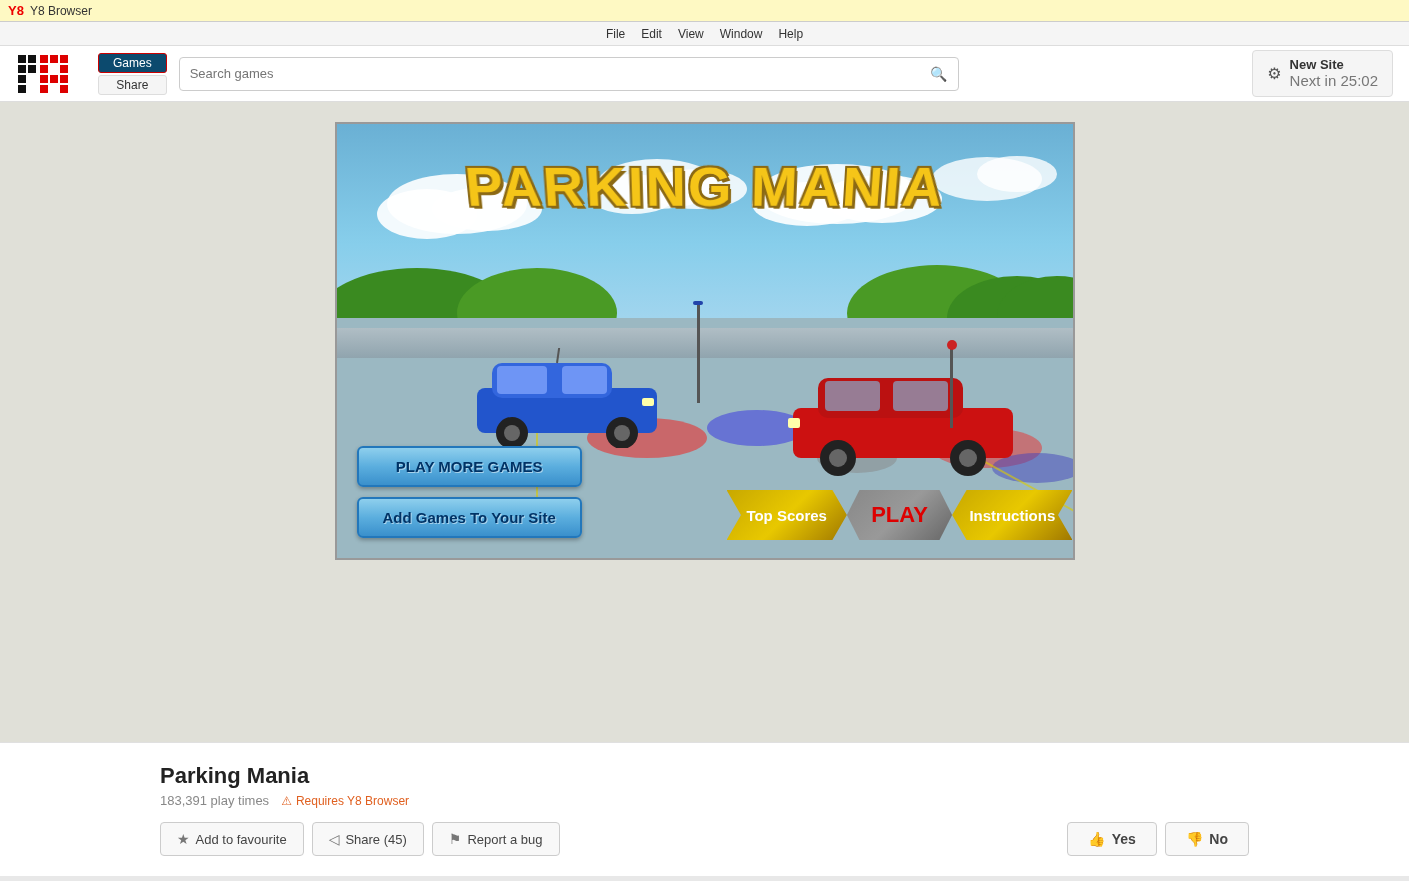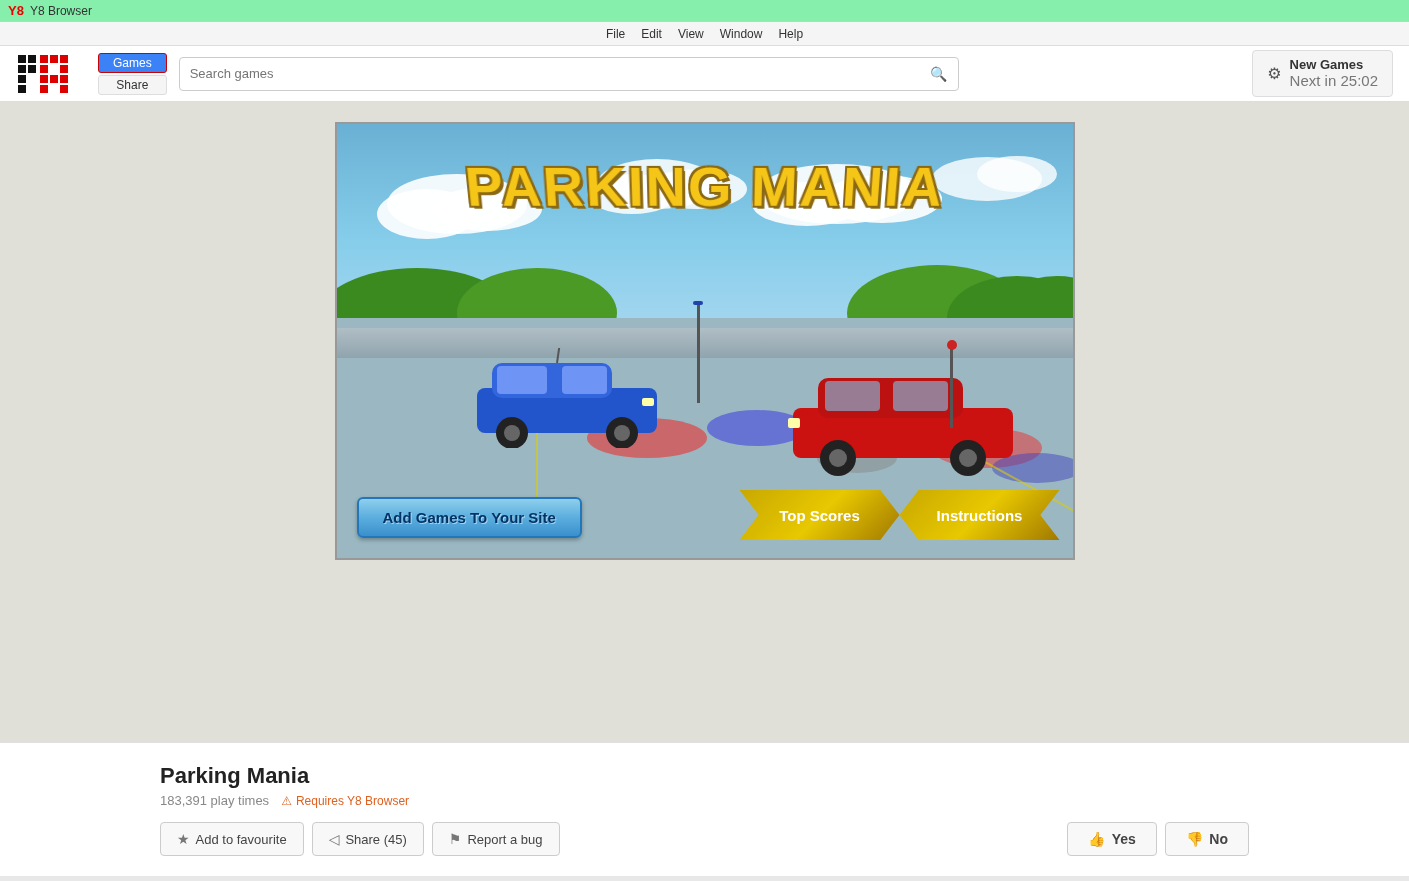--- a/index.html
+++ b/index.html
@@ -1,20 +1,20 @@
 <!DOCTYPE html>
 <html><head>
   <meta charset="utf-8">
   <style>
     * { margin: 0; padding: 0; box-sizing: border-box; }
     body { font-family: Arial, sans-serif; background: #e8e8e8; width: 1409px; min-height: 881px; overflow-x: hidden; }
 
     
     .title-bar {
-      background: #86efac;
+      background: #fef9c3;
       height: 22px;
       display: flex;
       align-items: center;
       padding: 0 8px;
       border-bottom: 1px solid #ccc;
       font-size: 12px;
       color: #333;
     }
     .title-bar-icon { margin-right: 6px; font-size: 13px; color: #e00; font-weight: bold; }
 
@@ -56,21 +56,21 @@
       gap: 2px;
     }
     .nav-tab {
       padding: 2px 14px;
       font-size: 12px;
       border-radius: 3px;
       cursor: pointer;
       text-align: center;
     }
     .nav-tab.active {
-      background: #3b82f6;
+      background: #0c4a6e;
       color: #fff;
       border: 1px solid #c00;
     }
     .nav-tab.inactive {
       background: #f5f5f5;
       color: #333;
       border: 1px solid #ddd;
     }
     .search-container {
       flex: 1;
@@ -431,21 +431,21 @@
   </div>
 
   <div class="search-container">
     <input class="search-input" type="text" placeholder="Search games" style="">
     <span class="search-icon">🔍</span>
   </div>
 
   <div class="new-games-btn">
     <span class="gear-icon">⚙</span>
     <div class="new-games-text">
-      <div class="new-games-title">New Games</div>
+      <div class="new-games-title">New Site</div>
       <div class="new-games-sub">Next in 25:02</div>
     </div>
   </div>
 </div>
 
 <div class="main-content">
   <div class="game-container">
 
     <div class="game-screen">
 
@@ -526,25 +526,27 @@
 
       <div style="position:absolute;bottom:155px;left:360px;width:3px;height:100px;background:#555;"></div>
       <div style="position:absolute;bottom:253px;left:356px;width:10px;height:4px;background:#2244aa;border-radius:2px;"></div>
 
       <div style="position:absolute;bottom:130px;right:120px;width:3px;height:80px;background:#555;"></div>
       <div style="position:absolute;bottom:208px;right:116px;width:10px;height:10px;background:#cc2222;border-radius:50%;"></div>
 
       <div class="game-title-overlay">PARKING MANIA</div>
 
       <div class="game-buttons-left">
+        <button class="btn-play-more">PLAY MORE GAMES</button>
         <button class="btn-add-games">Add Games To Your Site</button>
       </div>
 
       <div class="game-bottom-bar">
         <div class="hexagon-btn scores">Top Scores</div>
+        <div class="hexagon-btn play">PLAY</div>
         <div class="hexagon-btn instructions">Instructions</div>
       </div>
     </div>
 
   </div>
 </div>
 
 <div class="info-bar">
   <div class="game-info">
     <div class="game-title-section">

